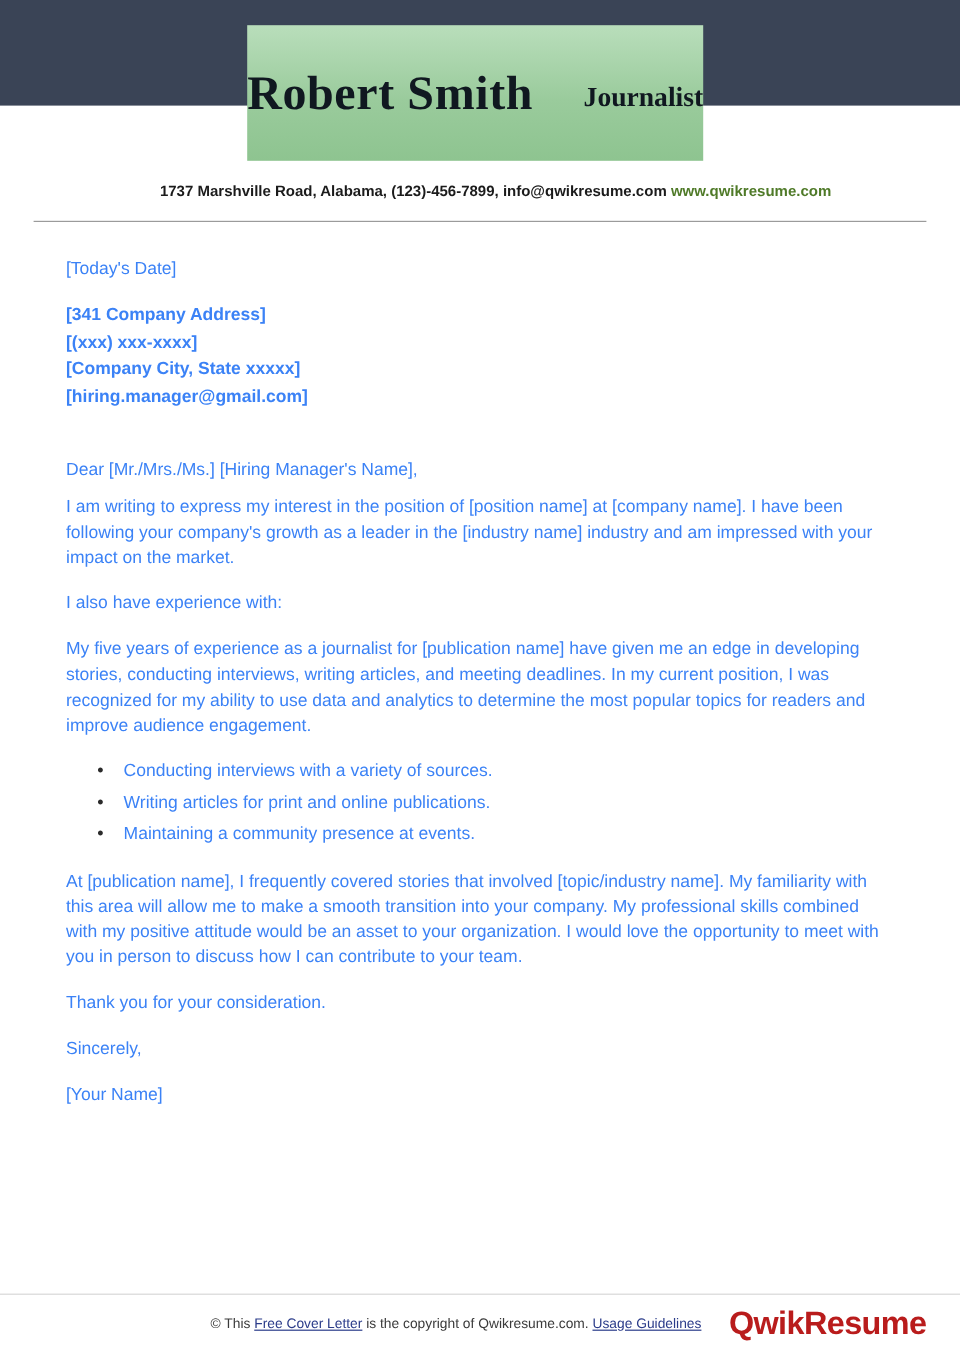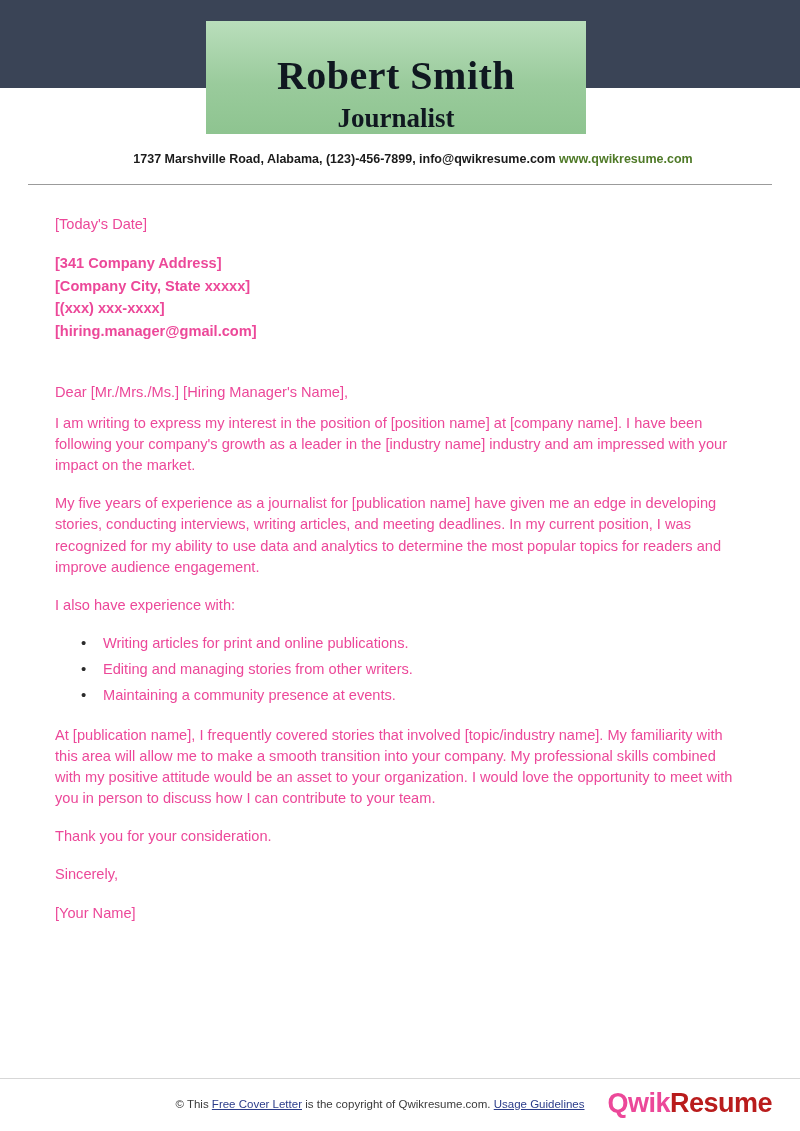--- a/index.html
+++ b/index.html
@@ -26,36 +26,36 @@
     background: #3a4456;
   }
   .name-box {
     position: absolute;
     top: 21px;
     left: 206px;
     width: 380px;
     height: 113px;
     background: linear-gradient(to bottom, #b9debb 0%, #9acb9c 55%, #8ec490 100%);
     display: flex;
-    flex-direction: column;
+    flex-direction: row;
     align-items: center;
-    justify-content: flex-end;
+    justify-content: space-between;
     box-sizing: border-box;
   }
   .cand-name {
     font-family: "Liberation Serif", serif;
     font-size: 40px;
     font-weight: bold;
     color: #101820;
     letter-spacing: 0.5px;
     line-height: 1.05;
   }
   .cand-title {
     font-family: "Liberation Serif", serif;
-    font-size: 27px;
+    font-size: 23px;
     font-weight: bold;
     color: #101820;
     margin-top: 6px;
   }
 
   .contact-line {
     position: absolute;
     top: 152px;
     left: 0;
     width: 800px;
@@ -78,21 +78,21 @@
   }
 
   
   .body-wrap {
     position: absolute;
     top: 214px;
     left: 55px;
     width: 690px;
     font-size: 14.6px;
     line-height: 1.45;
-    color: #ec4899;
+    color: #3b82f6;
   }
   .block {
     margin-bottom: 17px;
   }
   .addr-line { line-height: 1.55; font-weight: bold; }
   .gap-lg { height: 22px; }
   .salutation { margin-bottom: 10px; }
   p.para {
     margin: 0 0 17px 0;
     text-align: left;
@@ -142,21 +142,21 @@
   }
   .logo {
     position: absolute;
     top: 1088px;
     right: 28px;
     font-size: 27px;
     font-weight: bold;
     letter-spacing: -0.5px;
     font-family: "Liberation Sans", sans-serif;
   }
-  .logo .q { color: #ec4899; }
+  .logo .q { color: #b91c1c; }
   .logo .r { color: #b91c1c; }
 </style>
 </head>
 <body>
 
 <div class="header-band"></div>
 
 <div class="name-box">
   <div class="cand-name">Robert Smith</div>
   <div class="cand-title">Journalist</div>
@@ -168,38 +168,38 @@
 </div>
 
 <div class="rule"></div>
 
 <div class="body-wrap">
 
   <div class="block">[Today's Date]</div>
 
   <div class="block">
     <div class="addr-line">[341 Company Address]</div>
+    <div class="addr-line">[(xxx) xxx-xxxx]</div>
     <div class="addr-line">[Company City, State xxxxx]</div>
-    <div class="addr-line">[(xxx) xxx-xxxx]</div>
     <div class="addr-line">[hiring.manager@gmail.com]</div>
   </div>
 
   <div class="gap-lg"></div>
 
   <div class="salutation">Dear [Mr./Mrs./Ms.] [Hiring Manager's Name],</div>
 
   <p class="para">I am writing to express my interest in the position of [position name] at [company name]. I have been following your company's growth as a leader in the [industry name] industry and am impressed with your impact on the market.</p>
 
+  <p class="para">I also have experience with:</p>
+
   <p class="para">My five years of experience as a journalist for [publication name] have given me an edge in developing stories, conducting interviews, writing articles, and meeting deadlines. In my current position, I was recognized for my ability to use data and analytics to determine the most popular topics for readers and improve audience engagement.</p>
 
-  <p class="para">I also have experience with:</p>
-
   <ul class="skills">
+    <li>Conducting interviews with a variety of sources.</li>
     <li>Writing articles for print and online publications.</li>
-    <li>Editing and managing stories from other writers.</li>
     <li>Maintaining a community presence at events.</li>
   </ul>
 
   <p class="para">At [publication name], I frequently covered stories that involved [topic/industry name]. My familiarity with this area will allow me to make a smooth transition into your company. My professional skills combined with my positive attitude would be an asset to your organization. I would love the opportunity to meet with you in person to discuss how I can contribute to your team.</p>
 
   <p class="para">Thank you for your consideration.</p>
 
   <div class="sign-off">Sincerely,</div>
   <div class="sign-name">[Your Name]</div>
 </div>

